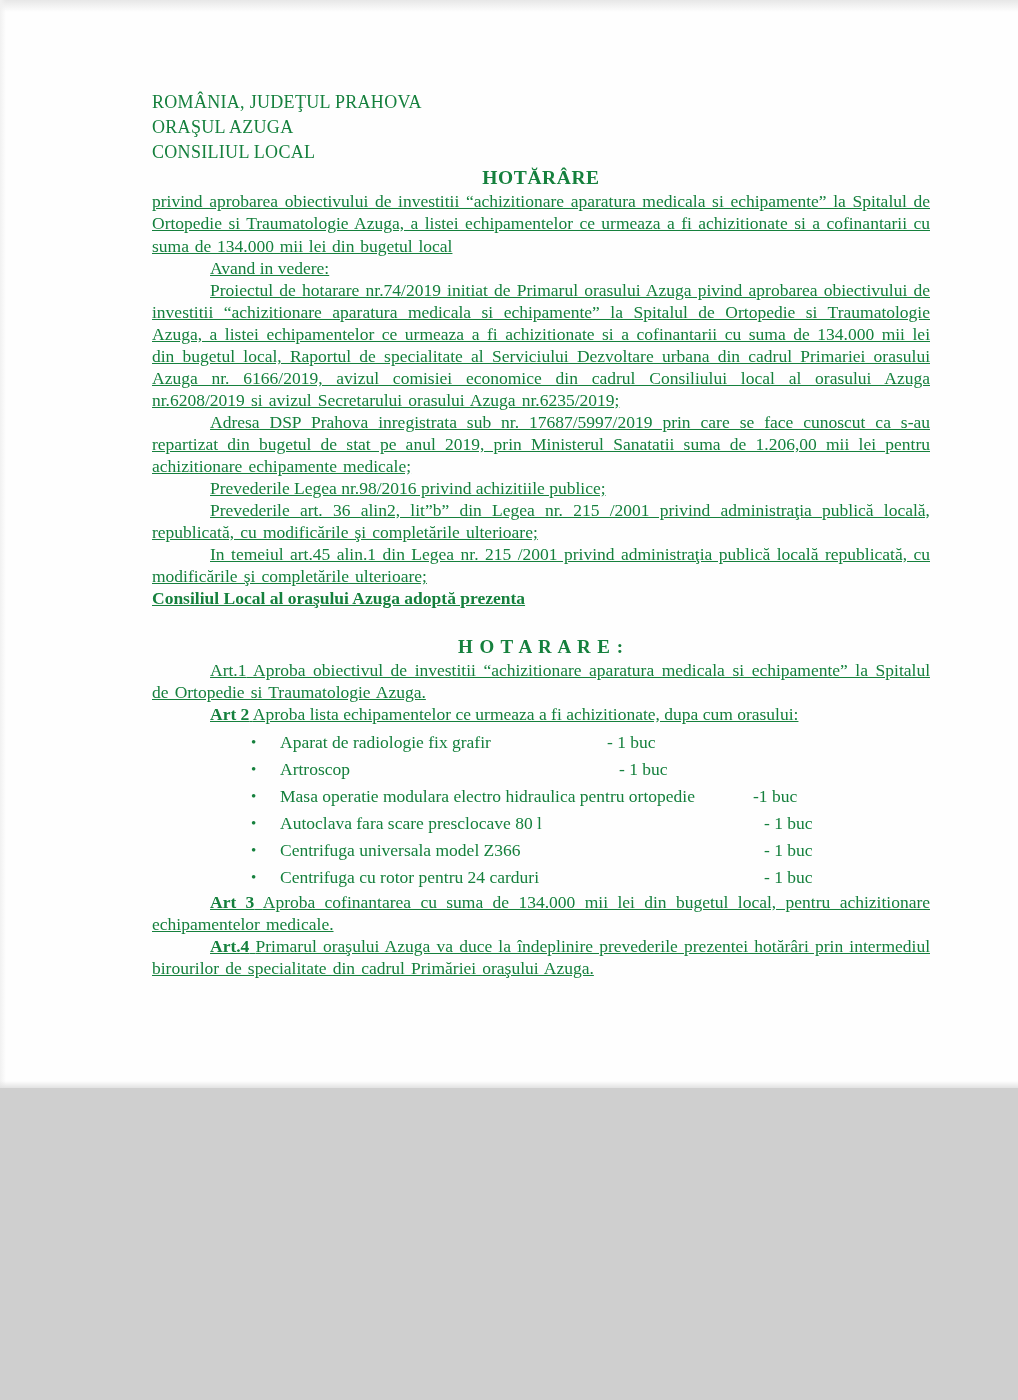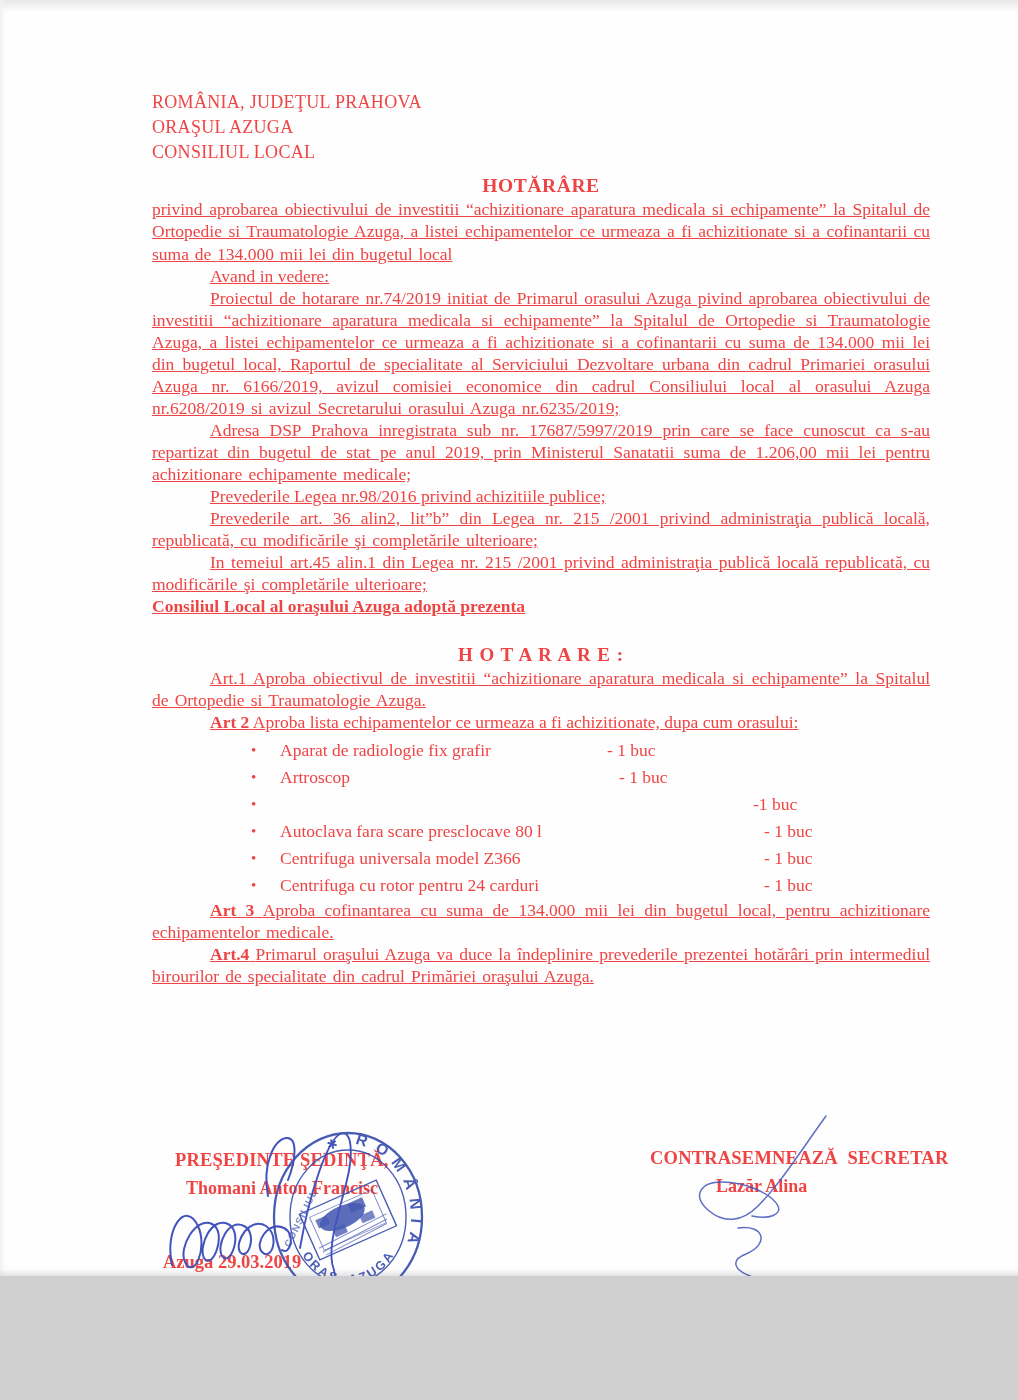--- a/index.html
+++ b/index.html
@@ -1,33 +1,33 @@
 <!DOCTYPE html>
 <html style="--stamp: #3c50ae; --ink: #4254bc;"><head>
 <meta charset="utf-8">
 <style>
   html,body{margin:0;padding:0;background:#cfcfcf;}
   .page{
-    position:relative;width:1018px;height:1276px;margin:0 auto;
+    position:relative;width:1018px;height:1088px;margin:0 auto;
     background:#fefefe;overflow:hidden;
-    font-family:"Liberation Serif","DejaVu Serif",serif;color:#ef4444;
+    font-family:"Liberation Serif","DejaVu Serif",serif;color:#15803d;
   }
   .edge-top{position:absolute;left:0;top:0;right:0;height:12px;
     background:linear-gradient(#e7e7e7,rgba(255,255,255,0));}
   .edge-bottom{position:absolute;left:0;bottom:0;right:0;height:7px;
     background:linear-gradient(rgba(255,255,255,0),#e2e2e2);}
   .edge-left{position:absolute;left:0;top:0;bottom:0;width:6px;
     background:linear-gradient(90deg,#f1f1f1,rgba(255,255,255,0));}
 
   .content{position:absolute;left:152px;top:90px;width:778px;
     font-size:17.5px;line-height:22px;}
   .content p{margin:0;text-decoration:underline;}
   .hdr div{font-size:18px;line-height:25px;letter-spacing:.3px;}
   .title{text-align:center;font-weight:bold;font-size:19.5px;line-height:24px;
-    letter-spacing:.6px;margin-top:9px;}
+    letter-spacing:.6px;margin-top:1px;}
   .subtitle{margin-top:2px;text-align:justify;line-height:22.4px;word-spacing:.08em;}
   .intro{margin-top:26px;text-indent:58px;}
   .just{text-align:justify;word-spacing:.1em;}
   .ind{text-indent:58px;}
   .adopt{font-weight:bold;margin-left:44px;}
   .decision{margin-top:26px;text-align:center;font-weight:bold;font-size:19px;
     line-height:24px;letter-spacing:1px;}
   .b{font-weight:bold;}
   .gap-lg{margin-top:24px;}
   .gap-md{margin-top:20px;}
@@ -105,20 +105,21 @@
         <span class="ename">Aparat de radiologie fix grafir</span>
         <span class="qty">- 1 buc</span>
       </div>
       <div class="equip-row">
         <span class="bullet">•</span>
         <span class="ename">Artroscop</span>
         <span class="qty">- 1 buc</span>
       </div>
       <div class="equip-row">
         <span class="bullet">•</span>
+        <span class="ename">Masa operatie modulara electro hidraulica pentru ortopedie</span>
         <span class="qty">-1 buc</span>
       </div>
       <div class="equip-row">
         <span class="bullet">•</span>
         <span class="ename">Autoclava fara scare presclocave 80 l</span>
         <span class="qty">- 1 buc</span>
       </div>
       <div class="equip-row">
         <span class="bullet">•</span>
         <span class="ename">Centrifuga universala model Z366</span>

